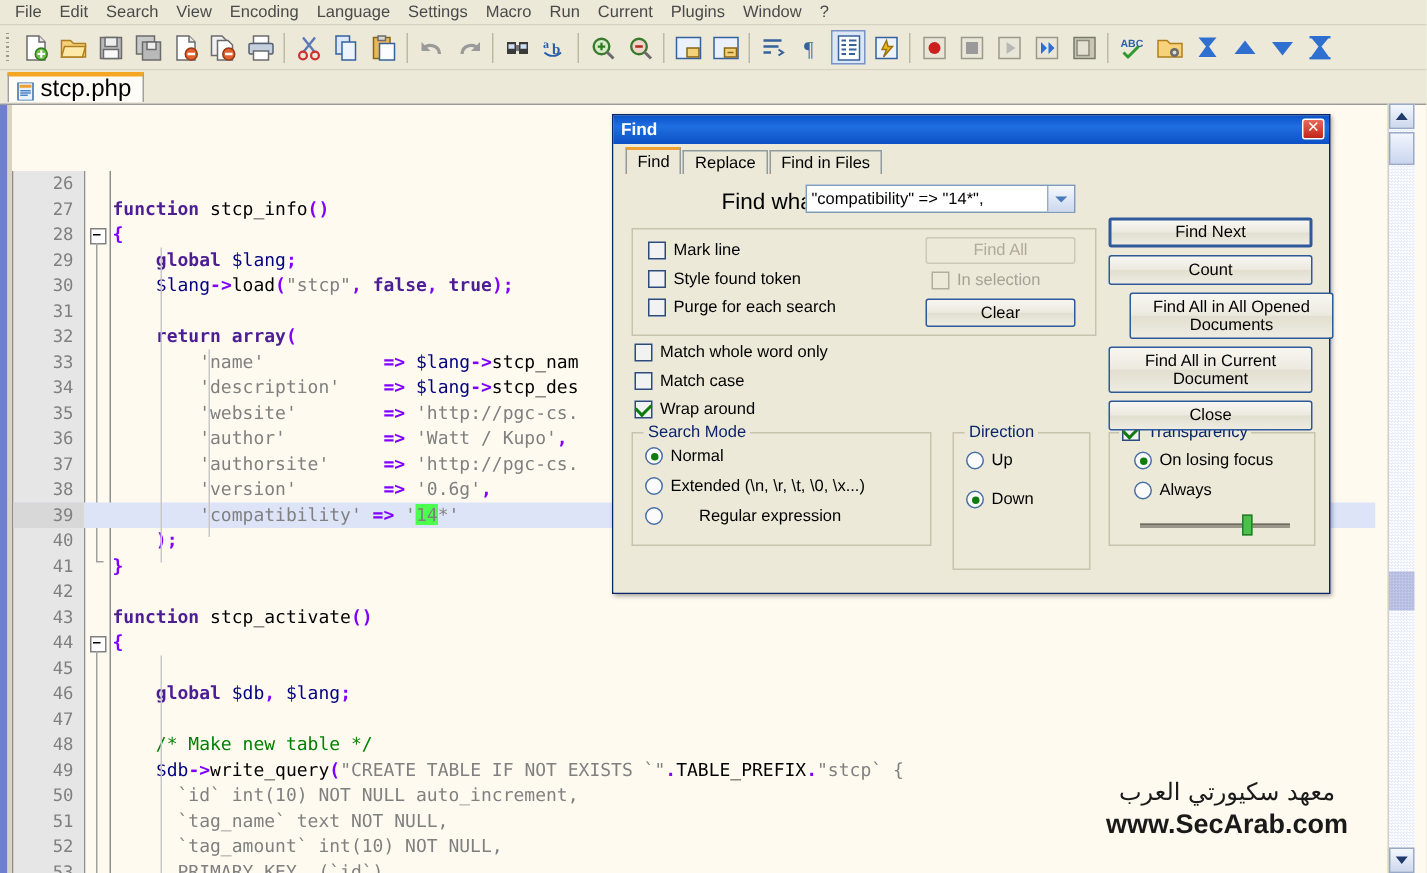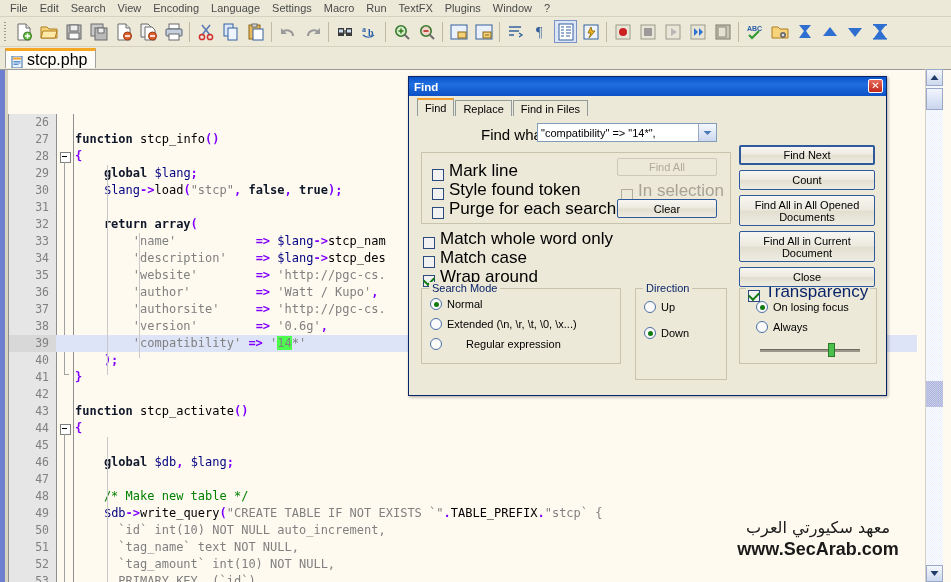--- a/index.html
+++ b/index.html
@@ -97,21 +97,21 @@
     position:absolute;left:0;top:0;width:40px;text-align:right;
     color:#808080;font-size:11.5px;
     font-family:"DejaVu Sans Mono","Liberation Mono",monospace;
   }
   .ln .txt{position:absolute;left:66px;top:0;white-space:pre;}
   .ln.cur{background:#dde4f7;}
   .ln .numbg{position:absolute;left:0;top:0;width:47px;height:17px;}
   .ln.cur .numbg{background:#d8d8d8;}
 
   
-  .t-kw{color:#0f172a;font-weight:bold;}
+  .t-kw{color:#4c1d95;font-weight:bold;}
   .t-var{color:#000080;}
   .t-str{color:#808080;}
   .t-op{color:#8000ff;font-weight:bold;}
   .t-cmt{color:#008000;}
   .t-def{color:#000000;}
   .t-sql{color:#808080;}
   .hl{background:#4dff4d;}
 
   
   .fold-box{
@@ -213,21 +213,21 @@
 
   
   .gbox{
     position:absolute;border:1px solid #c7c3ad;box-sizing:border-box;
   }
   .gbox > .glabel{
     position:absolute;top:-7px;left:7px;background:#ece9d8;padding:0 3px;
     font-size:11px;color:#0a246a;
   }
   .chk{
-    position:absolute;display:flex;align-items:flex-end;gap:5px;font-size:17px;
+    position:absolute;display:flex;align-items:flex-start;gap:5px;font-size:11px;
   }
   .chk .box{
     width:12px;height:12px;flex:0 0 auto;box-sizing:border-box;
     border:1px solid #2c4a7c;background:#f2f2f2;
     display:flex;align-items:center;justify-content:center;
   }
   .chk .box.on:after{
     content:"";width:8px;height:5px;border-left:2px solid #107c10;border-bottom:2px solid #107c10;
     transform:rotate(-45deg) translate(1px,-1px);
   }
@@ -270,21 +270,21 @@
   <div class="menubar" id="menubar">
       <div class="menu-item">File</div>
       <div class="menu-item">Edit</div>
       <div class="menu-item">Search</div>
       <div class="menu-item">View</div>
       <div class="menu-item">Encoding</div>
       <div class="menu-item">Language</div>
       <div class="menu-item">Settings</div>
       <div class="menu-item">Macro</div>
       <div class="menu-item">Run</div>
-      <div class="menu-item">TextFX</div>
+      <div class="menu-item">Current</div>
       <div class="menu-item">Plugins</div>
       <div class="menu-item">Window</div>
       <div class="menu-item">?</div>
     </div>
 
   <div class="toolbar">
     <div class="grip"></div>
 
     <div class="tbtn" title="New">
       <svg width="18" height="18" viewBox="0 0 18 18">
@@ -723,21 +723,21 @@
           <div class="thumb" id="transp-thumb" style="left: 68%;"></div>
         </div>
       </div>
 
       <div class="dbtn def" style="left:330px;top:49px;width:136px;height:20px;">
         <span>Find Next</span>
       </div>
       <div class="dbtn" style="left:330px;top:74px;width:136px;height:20px;">
         <span>Count</span>
       </div>
-      <div class="dbtn" style="left:330px;top:99px;width:136px;height:31px;flex-direction:column;">
+      <div class="dbtn" style="left:344px;top:99px;width:136px;height:31px;flex-direction:column;">
         <span>Find All in All Opened</span>
         <span>Documents</span>
       </div>
       <div class="dbtn" style="left:330px;top:135px;width:136px;height:31px;flex-direction:column;">
         <span>Find All in Current</span>
         <span>Document</span>
       </div>
       <div class="dbtn" style="left:330px;top:171px;width:136px;height:20px;">
         <span>Close</span>
       </div>

